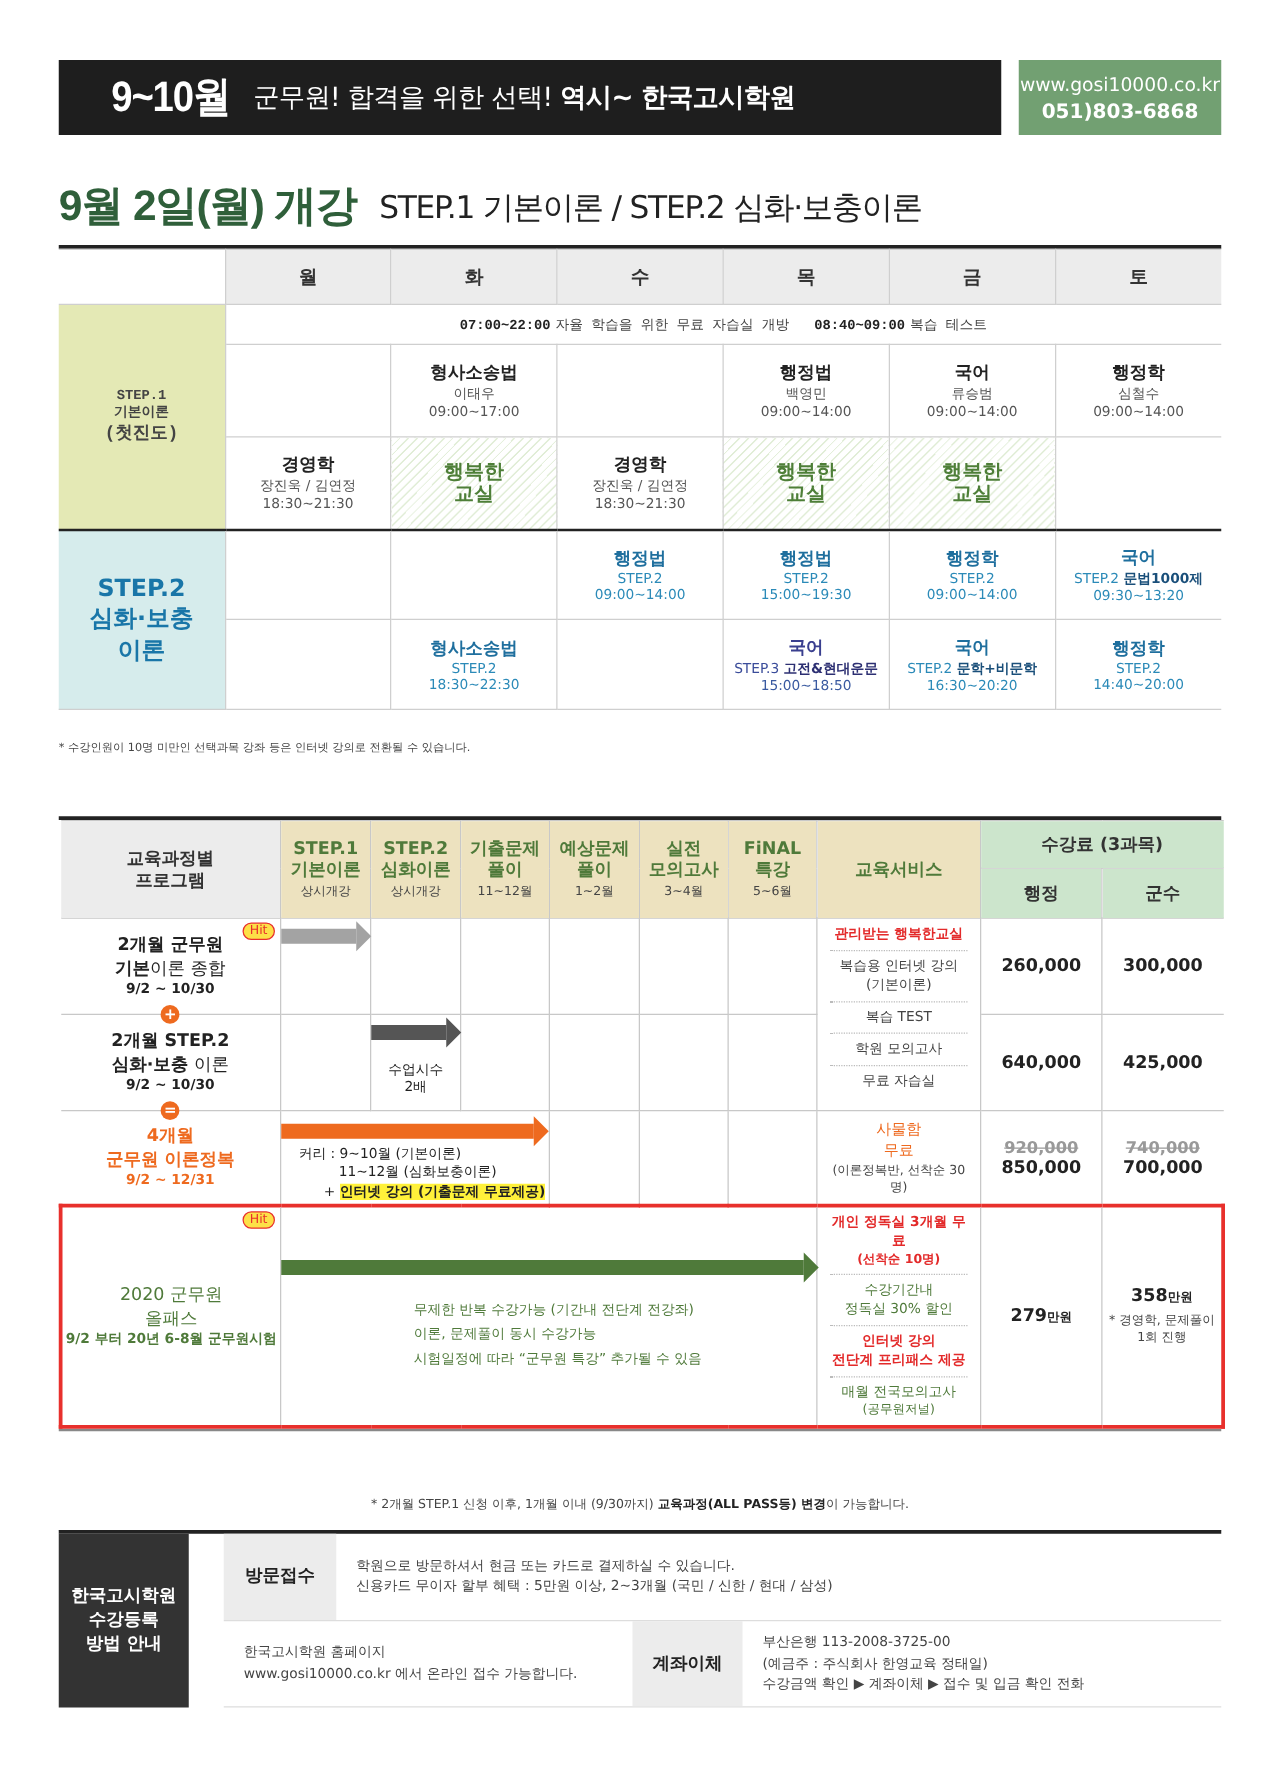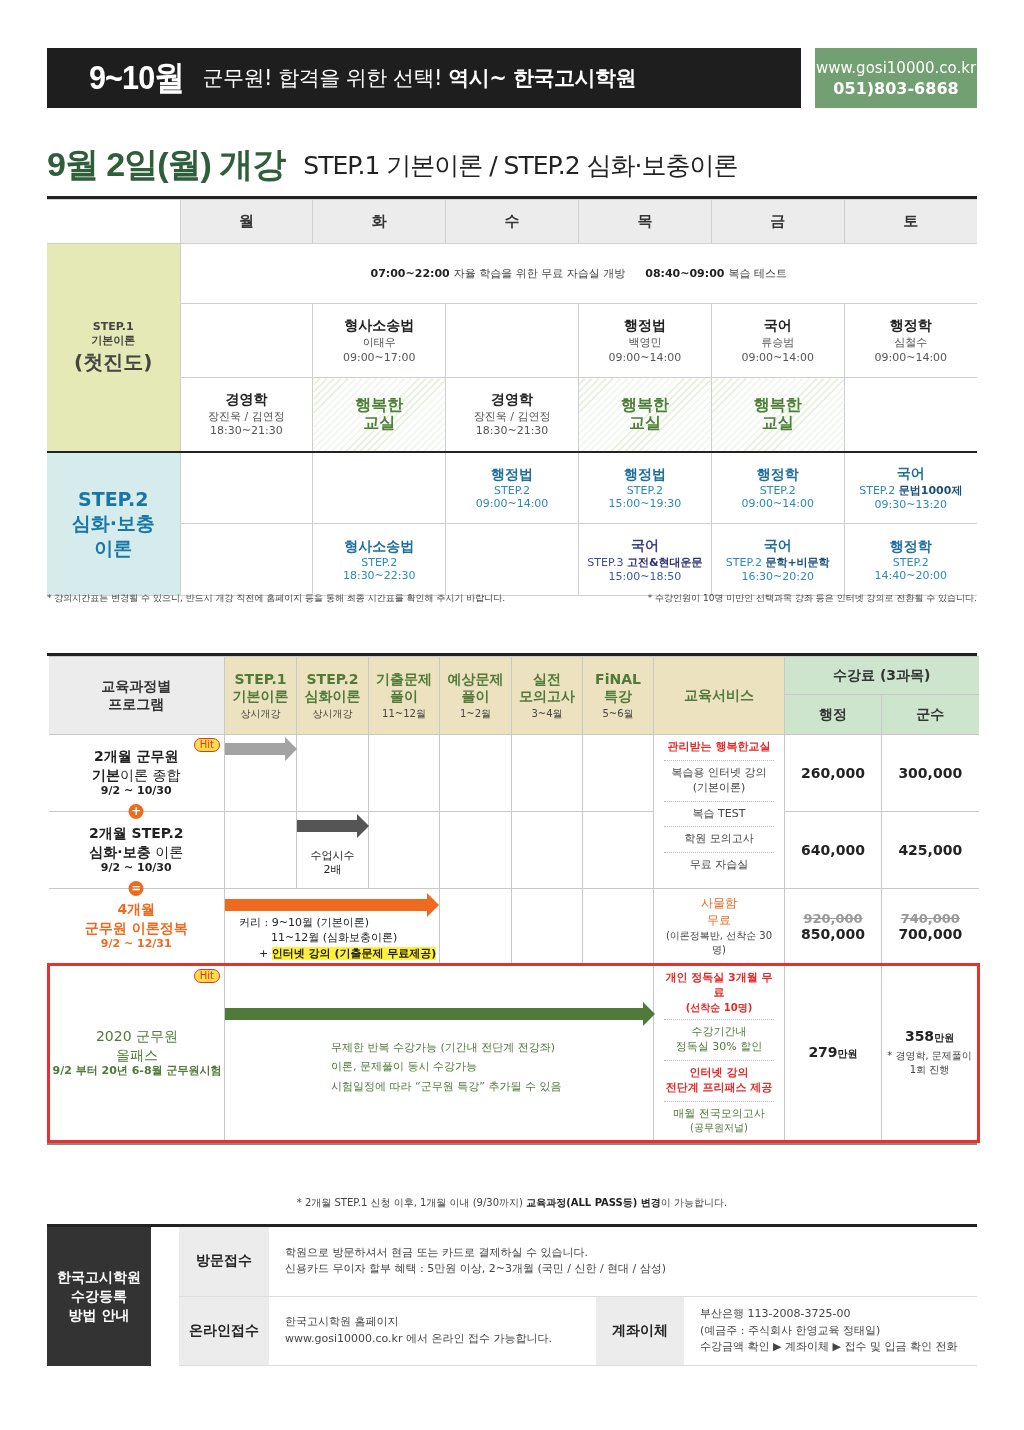--- a/index.html
+++ b/index.html
@@ -22,22 +22,22 @@
   .title-sub { font-size: 25px; color: #222; letter-spacing: -1px; }
 
   
   .sched { top: 196px; border-top: 3px solid #222; }
   table { border-collapse: collapse; width: 100%; table-layout: fixed; }
   .sched td, .sched th { border: 1px solid #cfcfcf; text-align: center; vertical-align: middle; }
   .sched th { background: #ececec; height: 44px; font-size: 15px; font-weight: bold; color: #333; }
   .sched th.corner { background: #fff; border-left: none; }
   .step1-label { background: #e4e9b5; color: #2d6a3e; font-weight: bold; font-size: 19px; line-height: 1.3; border-left: none !important; }
   .step2-label { background: #d6ecec; color: #1976a8; font-weight: bold; font-size: 19px; line-height: 1.3; border-left: none !important; }
-  .step1-label .sub { font-size: 20px; }
-  .notice-row td { height: 60px; font-size: 11px; color: #444; }
+  .step1-label .sub { font-size: 14px; }
+  .notice-row td { height: 32px; font-size: 11px; color: #444; font-family: Liberation Mono, monospace; }
   .notice-row b { font-weight: bold; color: #222; margin-right: 4px; }
   .notice-row .gap { margin-right: 20px; }
   .r2 td { height: 74px; }
   .r3 td { height: 74px; }
   .r4 td { height: 72px; }
   .subj { font-weight: bold; font-size: 14px; color: #222; }
   .teacher { font-size: 11px; color: #555; line-height: 1.4; }
   .time { font-size: 11px; color: #555; }
   .happy { background: repeating-linear-gradient(135deg, #fff 0 4px, #dfecd4 4px 5px); color: #4e7f38; font-weight: bold; font-size: 16px; line-height: 1.15; }
   .blue .subj { color: #1f6f9e; }
@@ -243,21 +243,20 @@
       <td class="blue" style="border-right:none">
             <div class="subj">행정학</div>
             <div class="sstep">STEP.2</div>
             <div class="time">14:40~20:00</div>
           </td>
     </tr>
   </tbody>
     </table>
 </div>
 <div class="wrap notes">
-  <span>* 강의시간표는 변경될 수 있으니, 반드시 개강 직전에 홈페이지 등을 통해 최종 시간표를 확인해 주시기 바랍니다.</span>
   <span>* 수강인원이 10명 미만인 선택과목 강좌 등은 인터넷 강의로 전환될 수 있습니다.</span>
 </div>
 
 <div class="wrap prog">
   <table>
     <colgroup>
       <col style="width:176px">
         <col style="width:72px">
         <col style="width:72px">
         <col style="width:71px">
@@ -446,21 +445,20 @@
   </div>
   <div class="reg-body">
     <div class="reg-row">
       <div class="reg-label">방문접수</div>
       <div class="reg-text">
         <div>학원으로 방문하셔서 현금 또는 카드로 결제하실 수 있습니다.</div>
         <div>신용카드 무이자 할부 혜택 : 5만원 이상, 2~3개월 (국민 / 신한 / 현대 / 삼성)</div>
       </div>
     </div>
     <div class="reg-row">
-      <div class="reg-label">온라인접수</div>
       <div class="reg-text" style="flex:0 0 327px">
         <div>한국고시학원 홈페이지</div>
         <div>www.gosi10000.co.kr 에서 온라인 접수 가능합니다.</div>
       </div>
       <div class="reg-label" style="width:88px">계좌이체</div>
       <div class="reg-text">
         <div>부산은행 113-2008-3725-00</div>
         <div>(예금주 : 주식회사 한영교육 정태일)</div>
         <div>수강금액 확인 ▶ 계좌이체 ▶ 접수 및 입금 확인 전화</div>
       </div>

